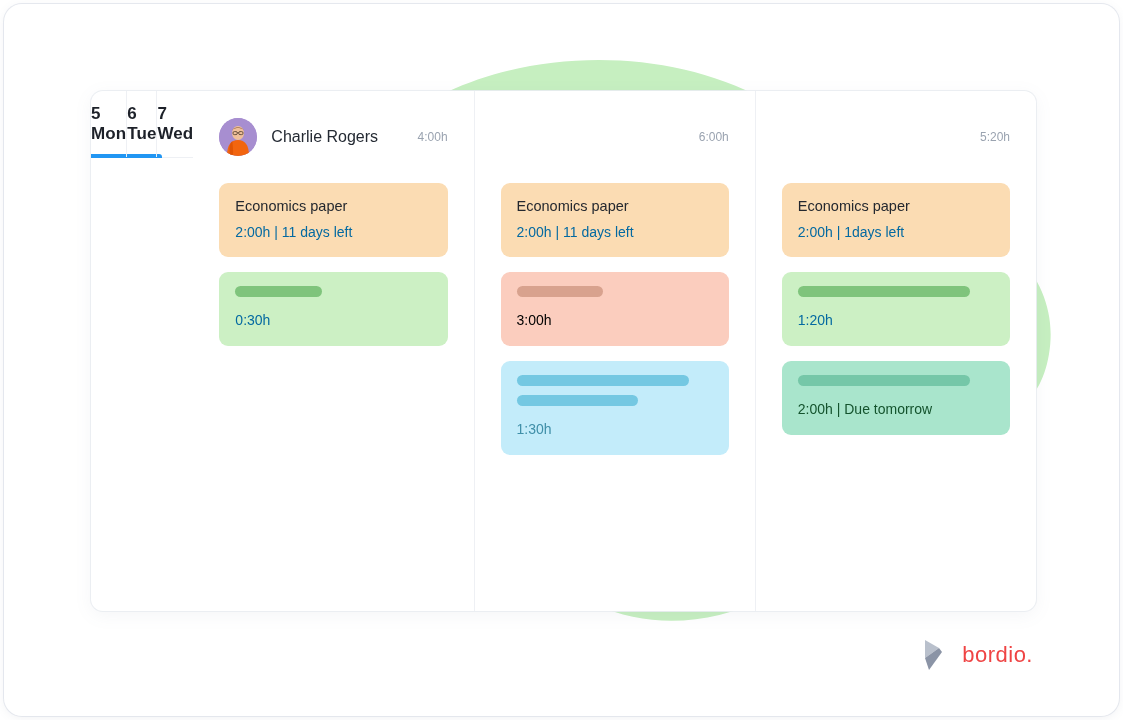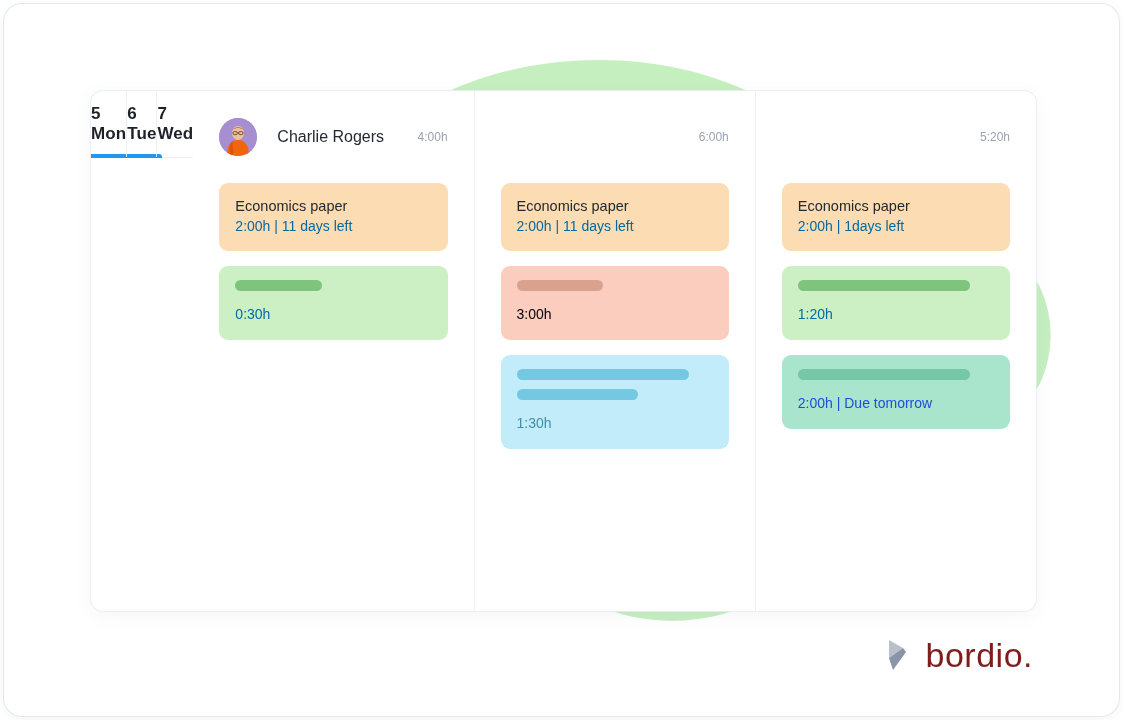--- a/index.html
+++ b/index.html
@@ -92,21 +92,21 @@
     padding: 0 26px;
     min-width: 0;
   }
   .col + .col { border-left: 1px solid #eef0f4; }
 
   
   .user-row {
     height: 92px;
     display: flex;
     align-items: center;
-    gap: 20px;
+    gap: 14px;
   }
   .avatar {
     width: 38px; height: 38px;
     border-radius: 50%;
     overflow: hidden;
     flex: 0 0 38px;
     background: #a78ed0;
     position: relative;
   }
   .avatar svg { display:block; width:100%; height:100%; }
@@ -126,20 +126,21 @@
   .task {
     border-radius: 9px;
     padding: 14px 16px 16px 16px;
     margin-bottom: 15px;
     cursor: pointer;
   }
   .task-title {
     font-size: 14.5px;
     color: #24282f;
     line-height: 1.35;
+    margin-bottom: 6px;
   }
   .task-meta {
     font-size: 14px;
     line-height: 1.35;
     white-space: nowrap;
   }
   .skel {
     height: 11px;
     border-radius: 6px;
     margin-bottom: 9px;
@@ -156,37 +157,37 @@
 
   .task.blue    { background: #c3ecfa; }
   .task.blue   .task-meta { color: #3f8fa8; }
   .task.blue   .skel { background: #74c8e2; }
 
   .task.red     { background: #fbcdbe; }
   .task.red    .task-meta { color: #000000; }
   .task.red    .skel { background: #d8a28e; }
 
   .task.teal    { background: #a9e5cc; }
-  .task.teal   .task-meta { color: #1d4ed8; }
+  .task.teal   .task-meta { color: #14532d; }
   .task.teal   .skel { background: #75c7a8; }
 
   
   .logo {
     position: absolute;
     right: 86px;
     bottom: 44px;
     display: flex;
     align-items: center;
     gap: 12px;
     z-index: 3;
   }
   .logo-mark { width: 30px; height: 34px; display:block; }
   .logo-text {
-    font-size: 34px;
-    color: #7f1d1d;
+    font-size: 22px;
+    color: #ef4444;
     letter-spacing: 0.5px;
     line-height: 1;
   }
 </style>
 </head>
 <body>
 
 <div class="frame">
 
   <div class="blob-wrap">

